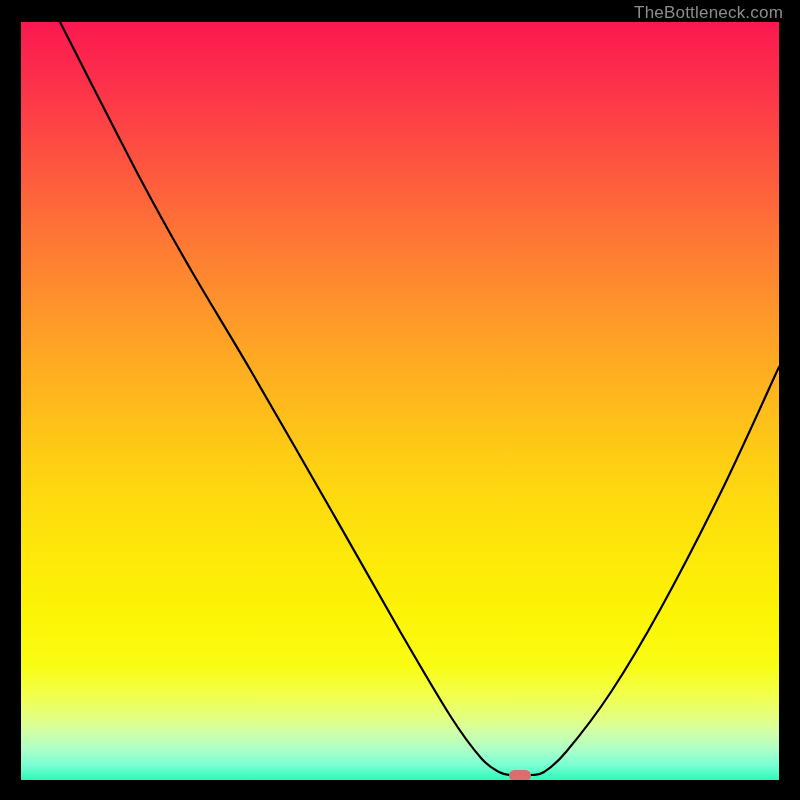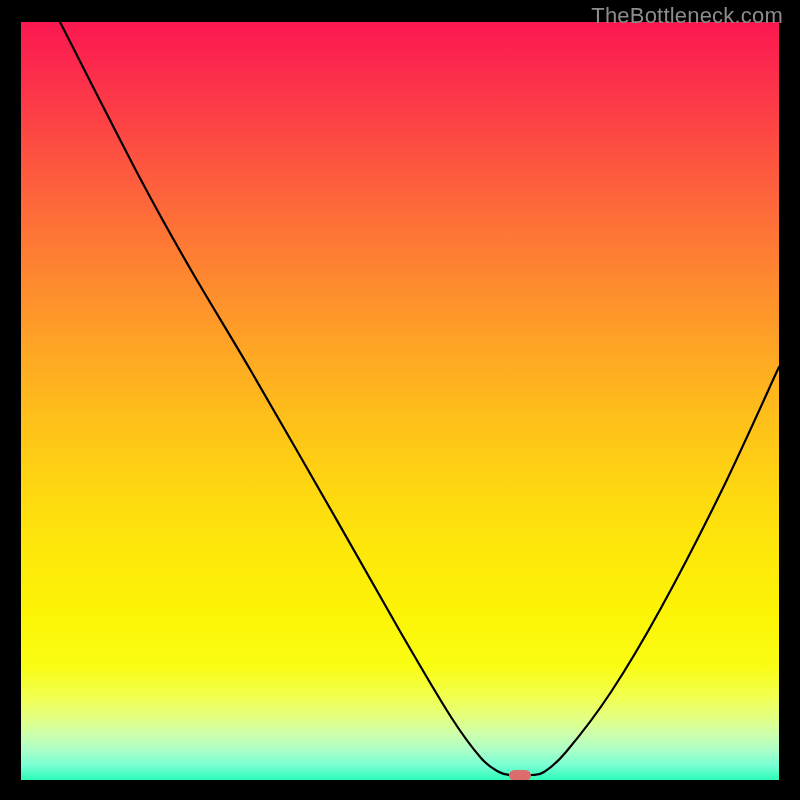--- a/index.html
+++ b/index.html
@@ -51,21 +51,21 @@
   }
   .curve-svg {
     position: absolute;
     inset: 0;
   }
   .watermark {
     position: absolute;
     top: 3px;
     right: 17px;
     font-family: Arial, Helvetica, sans-serif;
-    font-size: 22px;
+    font-size: 17px;
     color: #8c8c8c;
     font-weight: 400;
     letter-spacing: 0.2px;
   }
   .marker {
     position: absolute;
     width: 22px;
     height: 11px;
     background: #db6e6d;
     border-radius: 6px;

